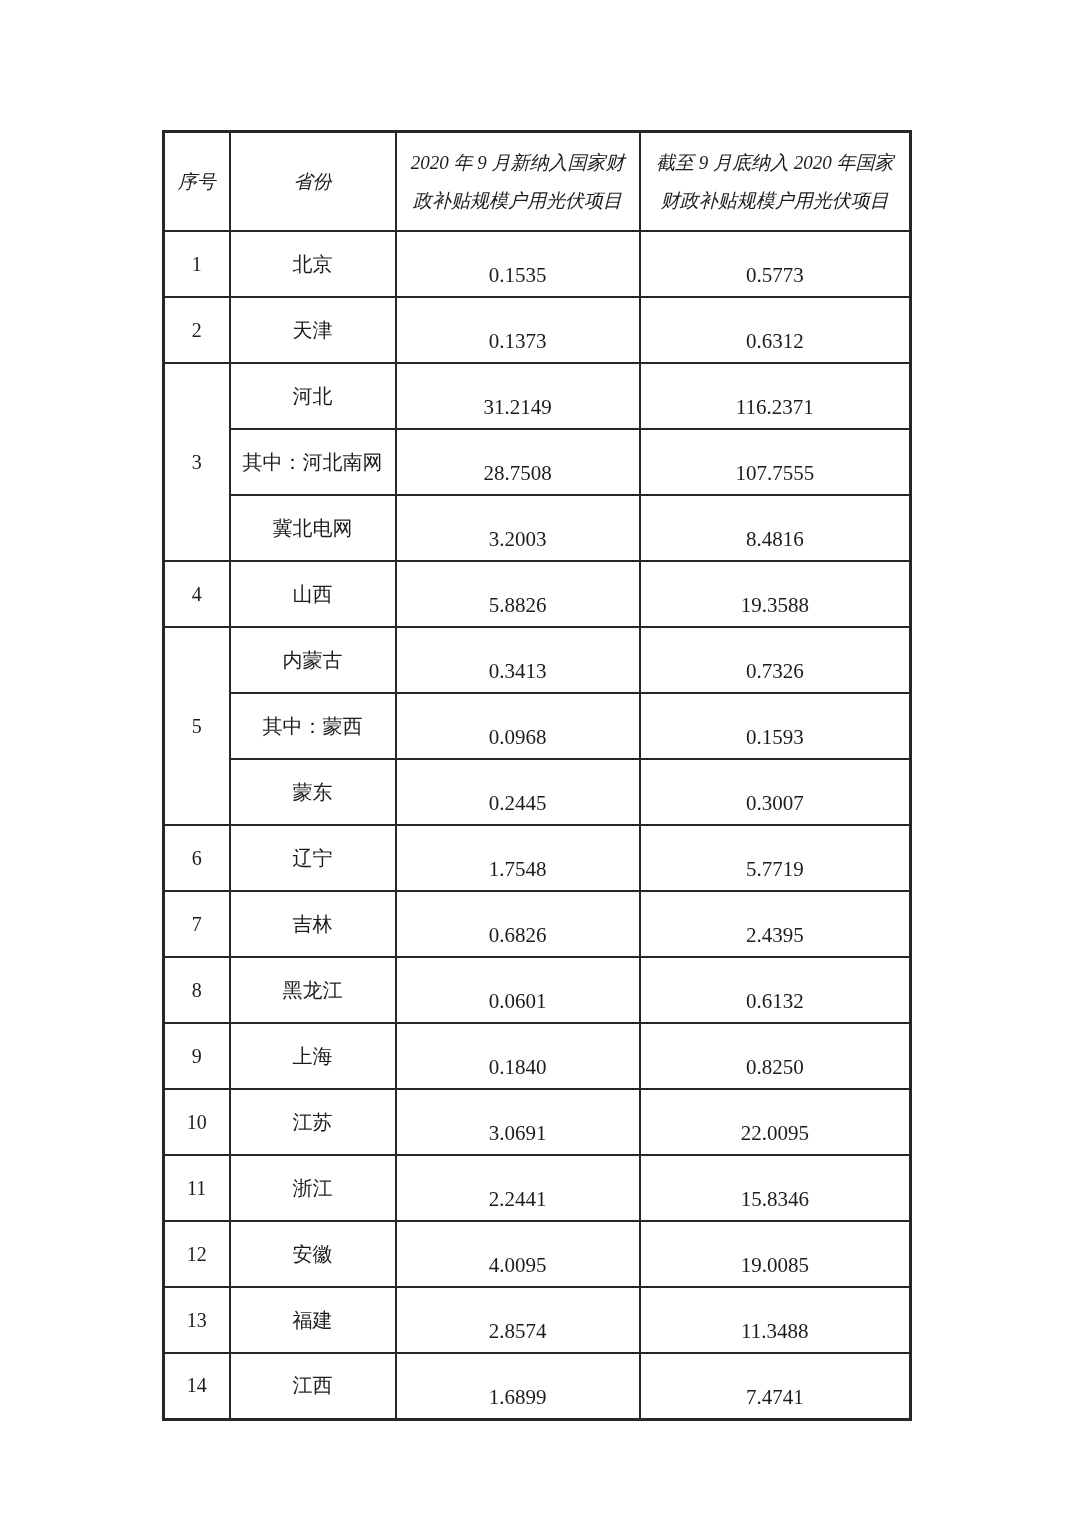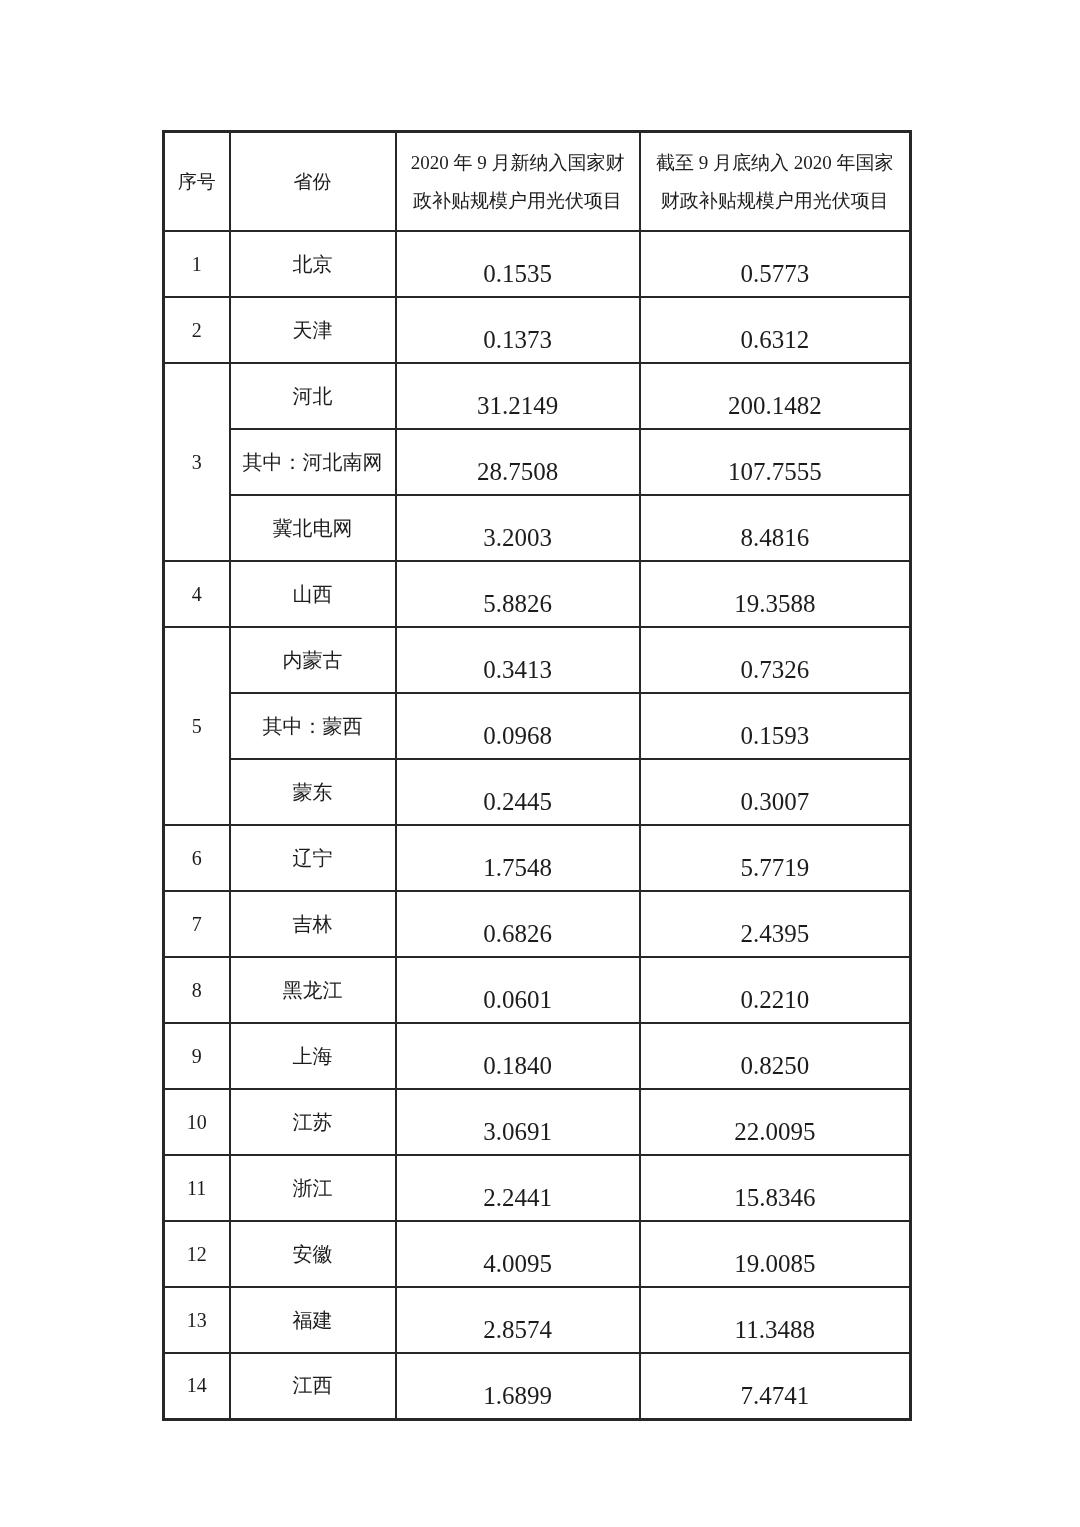--- a/index.html
+++ b/index.html
@@ -35,32 +35,33 @@
     text-align: center;
     vertical-align: middle;
     padding: 0;
     overflow: hidden;
   }
   thead td {
     height: 97px;
     font-size: 19px;
     line-height: 2.0;
     padding: 0 7px;
+    font-style: italic;
   }
   tbody tr { height: 66px; }
   td.no {
     font-size: 20px;
   }
   td.prov {
     font-size: 20px;
     padding: 7px 4px;
   }
   td.num {
     vertical-align: bottom;
-    font-size: 25px;
+    font-size: 21px;
     padding-bottom: 8px;
   }
 </style>
 </head>
 <body>
 
 <div class="page">
   <table class="data-table">
     <colgroup>
       <col class="c-no">
@@ -86,21 +87,21 @@
       <tr>
         <td class="no">2</td>
         <td class="prov">天津</td>
         <td class="num">0.1373</td>
         <td class="num">0.6312</td>
       </tr>
       <tr>
         <td class="no" rowspan="3">3</td>
         <td class="prov">河北</td>
         <td class="num">31.2149</td>
-        <td class="num">200.1482</td>
+        <td class="num">116.2371</td>
       </tr>
       <tr>
         <td class="prov">其中：河北南网</td>
         <td class="num">28.7508</td>
         <td class="num">107.7555</td>
       </tr>
       <tr>
         <td class="prov">冀北电网</td>
         <td class="num">3.2003</td>
         <td class="num">8.4816</td>
@@ -136,21 +137,21 @@
       <tr>
         <td class="no">7</td>
         <td class="prov">吉林</td>
         <td class="num">0.6826</td>
         <td class="num">2.4395</td>
       </tr>
       <tr>
         <td class="no">8</td>
         <td class="prov">黑龙江</td>
         <td class="num">0.0601</td>
-        <td class="num">0.2210</td>
+        <td class="num">0.6132</td>
       </tr>
       <tr>
         <td class="no">9</td>
         <td class="prov">上海</td>
         <td class="num">0.1840</td>
         <td class="num">0.8250</td>
       </tr>
       <tr>
         <td class="no">10</td>
         <td class="prov">江苏</td>

